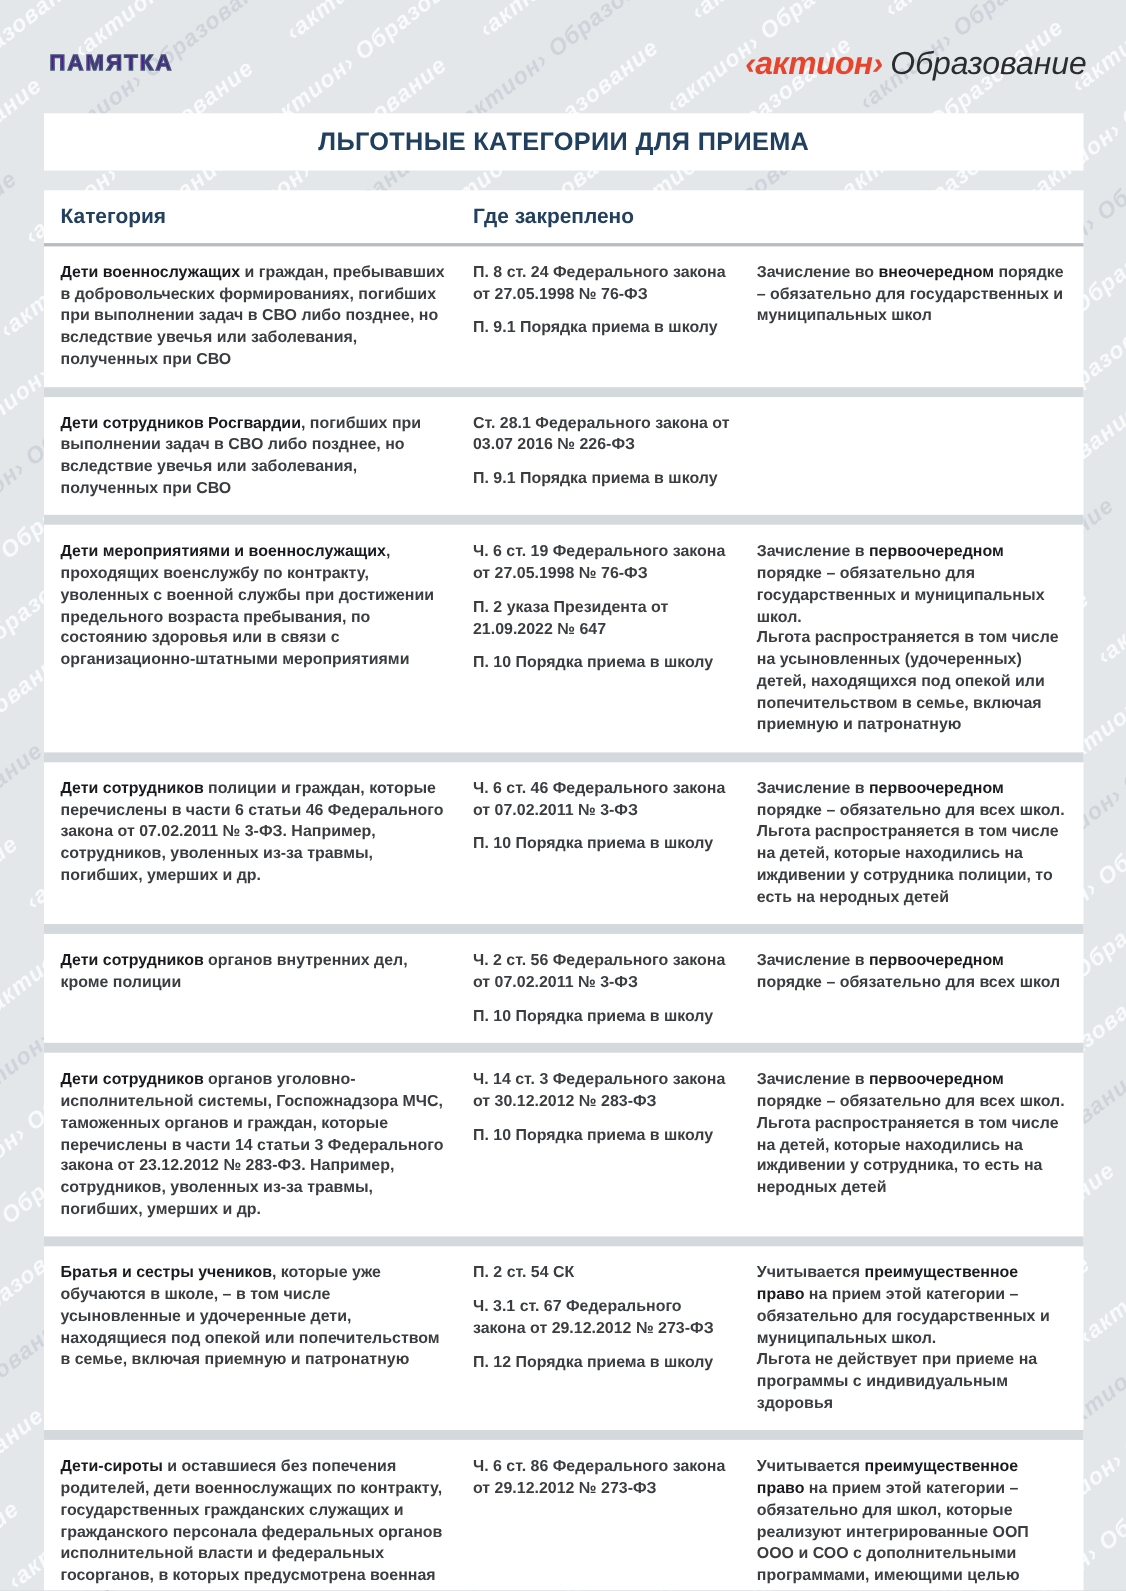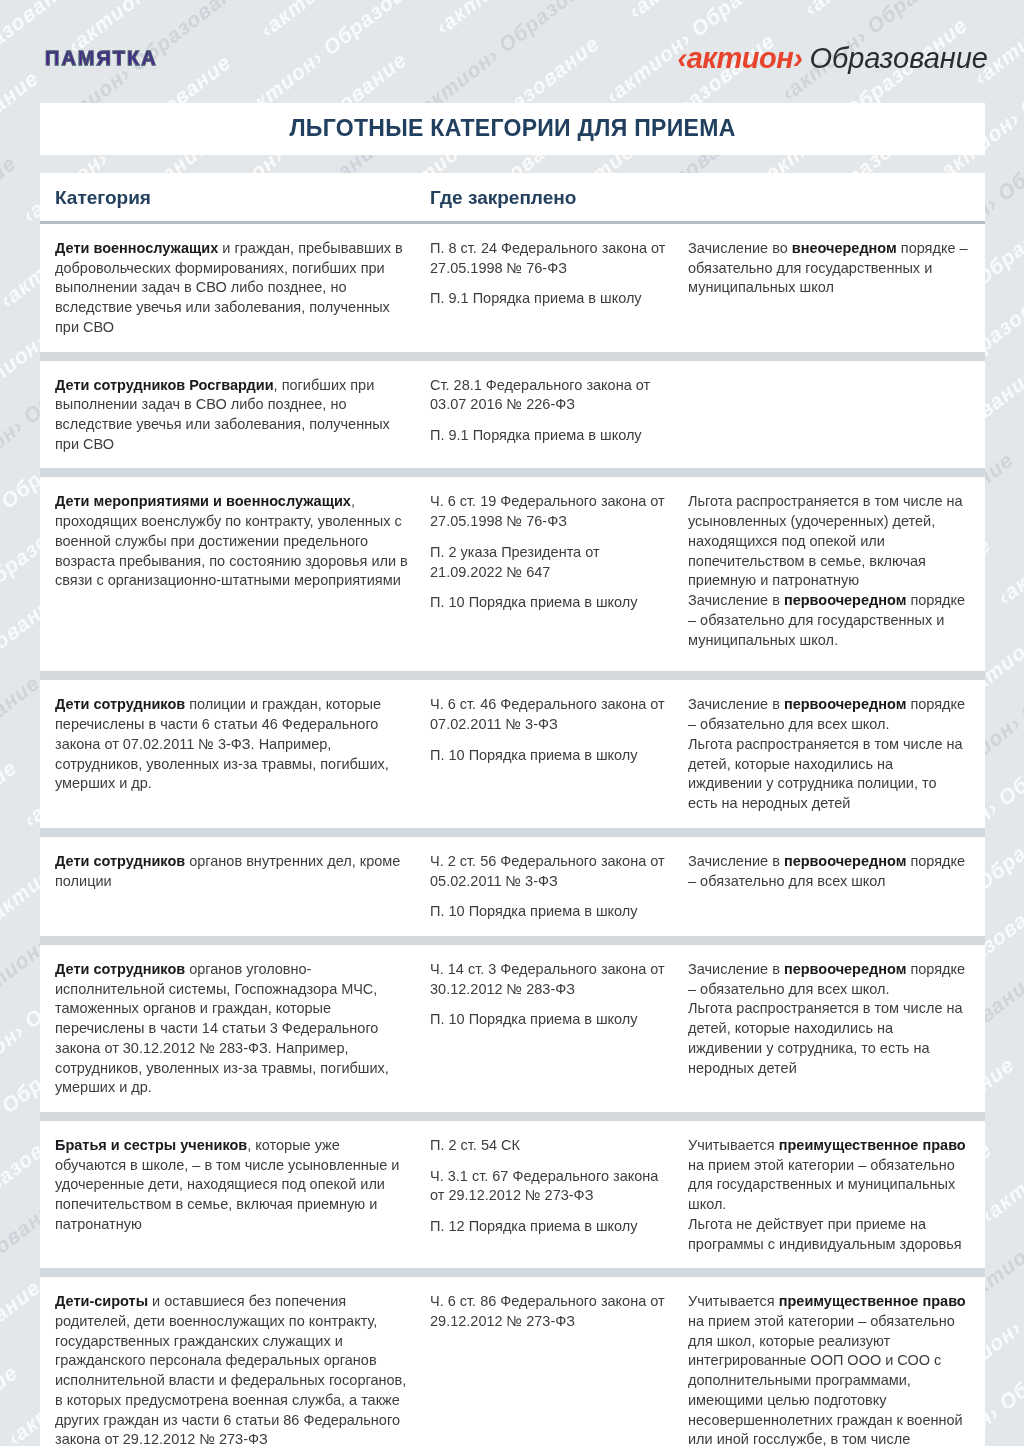--- a/index.html
+++ b/index.html
@@ -35,21 +35,21 @@
   .title-card { background:#ffffff; text-align:center; padding:12px 0 13px; margin-bottom:18px; }
   .title { font-size:23px; font-weight:bold; color:#21405f; letter-spacing:0.3px; }
 
   .table-card { background:#ffffff; }
   .grid3 { display:grid; grid-template-columns:390px 258px 297px; }
   .thead { padding:14px 0 12px; }
   .th { font-size:19px; font-weight:bold; color:#23405e; }
   .th.col1 { padding-left:15px; }
   .thead-divider { height:3px; background:#b5bcc3; }
 
-  .row { padding:15px 0 14px; box-sizing:border-box; }
+  .row { padding:15px 0 14px; box-sizing:border-box;font-weight:bold; }
   .row-sep { height:9px; background:#d4d9dd; }
 
   .cell { font-size:14.5px; line-height:1.36; color:#3b3e41; }
   .cell b { color:#191b1e; }
   .c-cat  { padding:0 18px 0 15px; }
   .c-where{ padding:0 22px 0 0; }
   .c-feat { padding:0 16px 0 0; }
   .c-cat p, .c-feat p { margin:0; }
   .c-where p { margin:0 0 11px; }
   .c-where p:last-child { margin-bottom:0; }
@@ -161,22 +161,22 @@
             <div class="row grid3" style="min-height: 194px;">
               <div class="cell c-cat">
                 <p><b>Дети мероприятиями и военнослужащих</b><span>, проходящих военслужбу по контракту, уволенных с военной службы при достижении предельного возраста пребывания, по состоянию здоровья или в связи с организационно-штатными мероприятиями</span></p>
               </div>
               <div class="cell c-where">
                 <p><span>Ч. 6 ст. 19 Федерального закона от 27.05.1998 № 76-ФЗ</span></p>
                 <p><span>П. 2 указа Президента от 21.09.2022 № 647</span></p>
                 <p><span>П. 10 Порядка приема в школу</span></p>
               </div>
               <div class="cell c-feat">
+                <p><span>Зачисление в </span><b>первоочередном</b><span> порядке – обязательно для государственных и муниципальных школ.</span></p>
                 <p><span>Льгота распространяется в том числе на усыновленных (удочеренных) детей, находящихся под опекой или попечительством в семье, включая приемную и патронатную</span></p>
-                <p><span>Зачисление в </span><b>первоочередном</b><span> порядке – обязательно для государственных и муниципальных школ.</span></p>
               </div>
             </div>
             <div class="row-sep"></div>
             <div class="row grid3" style="min-height: 132px;">
               <div class="cell c-cat">
                 <p><b>Дети сотрудников</b><span> полиции и граждан, которые перечислены в части 6 статьи 46 Федерального закона от 07.02.2011 № 3-ФЗ. Например, сотрудников, уволенных из-за травмы, погибших, умерших и др.</span></p>
               </div>
               <div class="cell c-where">
                 <p><span>Ч. 6 ст. 46 Федерального закона от 07.02.2011 № 3-ФЗ</span></p>
                 <p><span>П. 10 Порядка приема в школу</span></p>
@@ -185,31 +185,31 @@
                 <p><span>Зачисление в </span><b>первоочередном</b><span> порядке – обязательно для всех школ.</span></p>
                 <p><span>Льгота распространяется в том числе на детей, которые находились на иждивении у сотрудника полиции, то есть на неродных детей</span></p>
               </div>
             </div>
             <div class="row-sep"></div>
             <div class="row grid3" style="min-height: 90px;">
               <div class="cell c-cat">
                 <p><b>Дети сотрудников</b><span> органов внутренних дел, кроме полиции</span></p>
               </div>
               <div class="cell c-where">
-                <p><span>Ч. 2 ст. 56 Федерального закона от 05.02.2011 № 3-ФЗ</span></p>
+                <p><span>Ч. 2 ст. 56 Федерального закона от 07.02.2011 № 3-ФЗ</span></p>
                 <p><span>П. 10 Порядка приема в школу</span></p>
               </div>
               <div class="cell c-feat">
                 <p><span>Зачисление в </span><b>первоочередном</b><span> порядке – обязательно для всех школ</span></p>
               </div>
             </div>
             <div class="row-sep"></div>
             <div class="row grid3" style="min-height: 162px;">
               <div class="cell c-cat">
-                <p><b>Дети сотрудников</b><span> органов уголовно-исполнительной системы, Госпожнадзора МЧС, таможенных органов и граждан, которые перечислены в части 14 статьи 3 Федерального закона от 30.12.2012 № 283-ФЗ. Например, сотрудников, уволенных из-за травмы, погибших, умерших и др.</span></p>
+                <p><b>Дети сотрудников</b><span> органов уголовно-исполнительной системы, Госпожнадзора МЧС, таможенных органов и граждан, которые перечислены в части 14 статьи 3 Федерального закона от 23.12.2012 № 283-ФЗ. Например, сотрудников, уволенных из-за травмы, погибших, умерших и др.</span></p>
               </div>
               <div class="cell c-where">
                 <p><span>Ч. 14 ст. 3 Федерального закона от 30.12.2012 № 283-ФЗ</span></p>
                 <p><span>П. 10 Порядка приема в школу</span></p>
               </div>
               <div class="cell c-feat">
                 <p><span>Зачисление в </span><b>первоочередном</b><span> порядке – обязательно для всех школ.</span></p>
                 <p><span>Льгота распространяется в том числе на детей, которые находились на иждивении у сотрудника, то есть на неродных детей</span></p>
               </div>
             </div>

